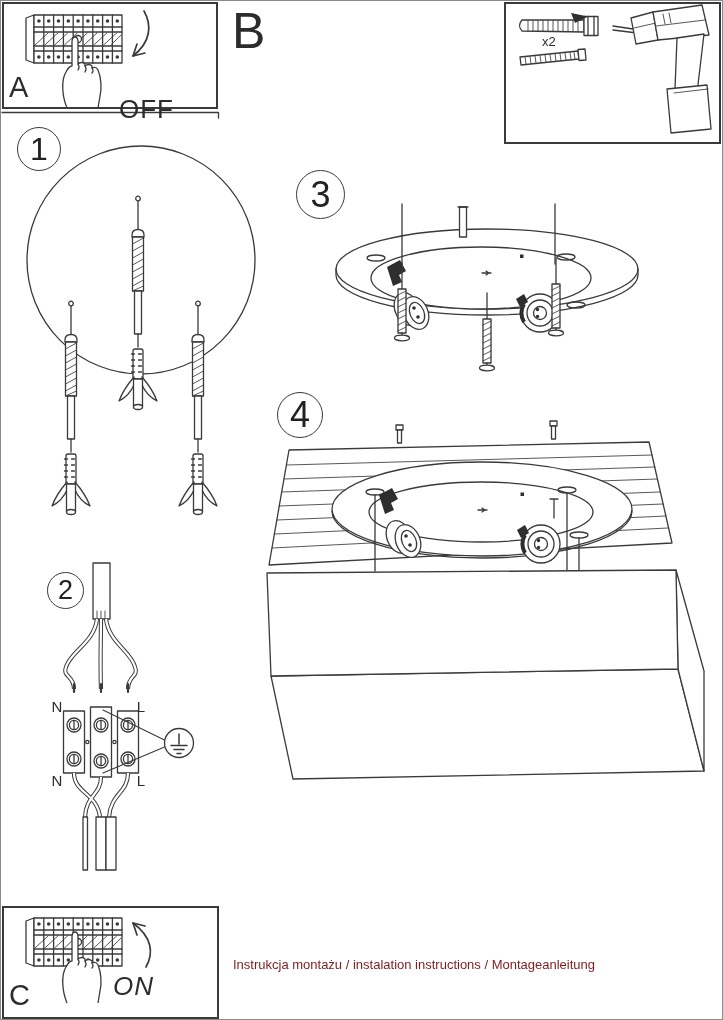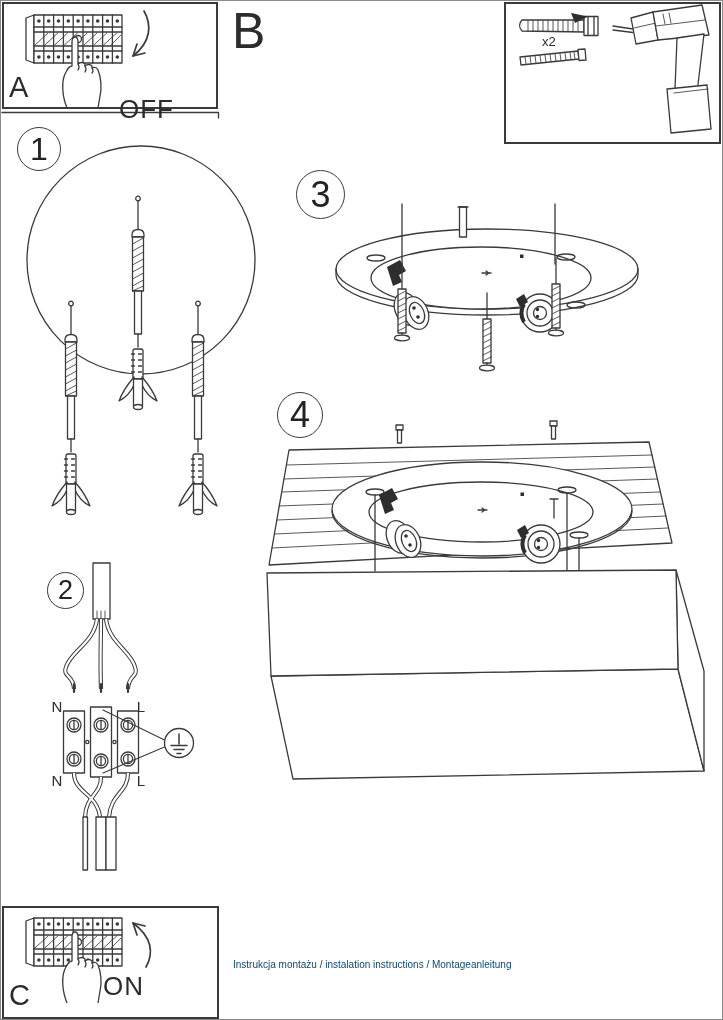--- a/index.html
+++ b/index.html
@@ -21,21 +21,21 @@
   .action{font-size:26px;letter-spacing:1px;}
   .qty{font-size:13px;text-align:left;}
   .badge{
     position:absolute;z-index:3;
     border:1.7px solid #3a3a3a;border-radius:50%;
     background:#fff;color:#222;
     display:flex;align-items:center;justify-content:center;
     box-sizing:border-box;
   }
   .wirelabel{font-size:15px;width:14px;text-align:center;}
-  .footer{font-size:10px;line-height:17.5px;color:#0c4a6e;}
+  .footer{font-size:13px;line-height:17.5px;color:#7f1d1d;}
   
   .ln{fill:none;stroke:#3a3a3a;stroke-width:1.3;stroke-linecap:round;stroke-linejoin:round;}
   .th{fill:none;stroke:#3a3a3a;stroke-width:0.85;stroke-linecap:round;}
   .fw{fill:#ffffff;stroke:#3a3a3a;stroke-width:1.3;stroke-linejoin:round;}
   .dk{fill:#2e2e2e;stroke:none;}
   .wo{fill:none;stroke:#3a3a3a;stroke-width:4.2;}
   .wi{fill:none;stroke:#ffffff;stroke-width:2.2;}
   .tip{fill:none;stroke:#3a3a3a;stroke-width:2.2;stroke-linecap:round;}
   .dot{fill:none;stroke:#3a3a3a;stroke-width:3.6;stroke-linecap:round;}
 </style>
@@ -307,19 +307,19 @@
   <div class="badge" style="left:46px;top:571px;width:37px;height:37px;font-size:27px;">2</div>
   <div class="badge" style="left:295px;top:169px;width:49px;height:49px;font-size:36px;">3</div>
   <div class="badge" style="left:276px;top:391px;width:46px;height:46px;font-size:36px;">4</div>
 
   <div class="txt wirelabel" style="left:49px;top:697px;">N</div>
   <div class="txt wirelabel" style="left:133px;top:697px;">L</div>
   <div class="txt wirelabel" style="left:49px;top:771px;">N</div>
   <div class="txt wirelabel" style="left:133px;top:771px;">L</div>
 
   <div class="txt letter" style="left:8px;top:978px;">C</div>
-  <div class="txt action" style="left:102px;top:970px;">ON</div>
+  <div class="txt action" style="left:112px;top:970px;font-style:italic;">ON</div>
 
   <div class="txt footer" style="left:232px;top:955px;">
     <div>Instrukcja montażu / instalation instructions / Montageanleitung</div>
   </div>
 
 </div>
 
 </body></html>

